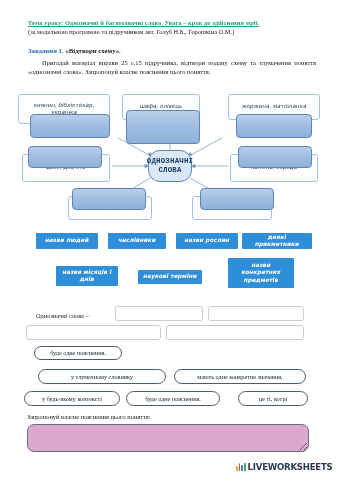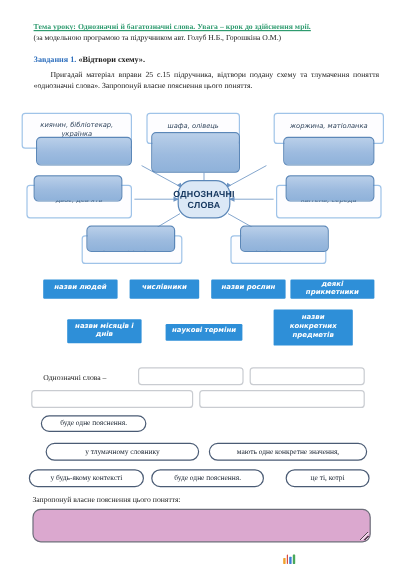--- a/index.html
+++ b/index.html
@@ -109,21 +109,21 @@
   .center-box {
     position: absolute;
     background: #dbe8f6;
     border: 1.2px solid #5b87b8;
     border-radius: 12px;
     box-sizing: border-box;
     display: flex;
     align-items: center;
     justify-content: center;
     text-align: center;
-    font-family: Liberation Sans, sans-serif;
+    font-family: Liberation Mono, monospace;
     font-weight: bold;
     font-size: 7.4px;
     line-height: 9.5px;
     color: #14365e;
     letter-spacing: 0.2px;
   }
 
   
   .chip {
     position: absolute;
@@ -316,15 +316,16 @@
     <textarea class="textarea-pink" style="left: 27px; top: 124px; width: 282px; height: 28px;"></textarea>
   </div>
 
   <div class="footer">
     <span class="logo-mark">
       <i class="lm1"></i>
         <i class="lm2"></i>
         <i class="lm3"></i>
         <i class="lm4"></i>
     </span>
+    <span class="logo-text">LIVEWORKSHEETS</span>
   </div>
 
 </div>
 
 </body></html>

